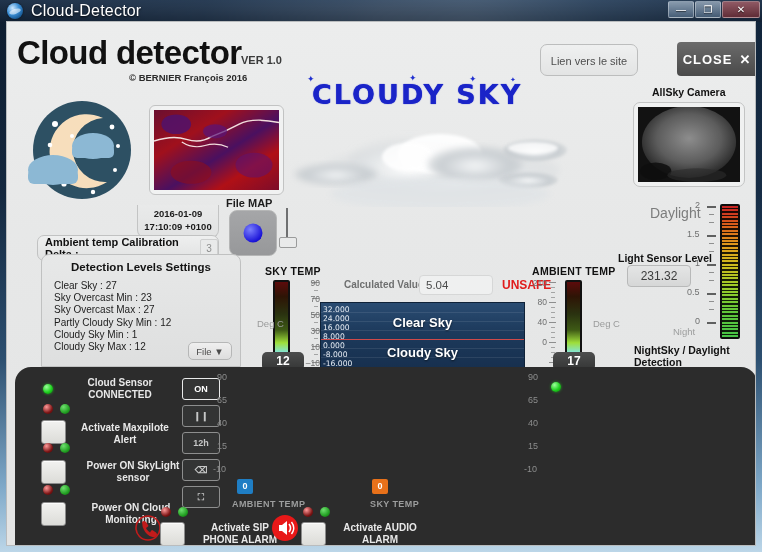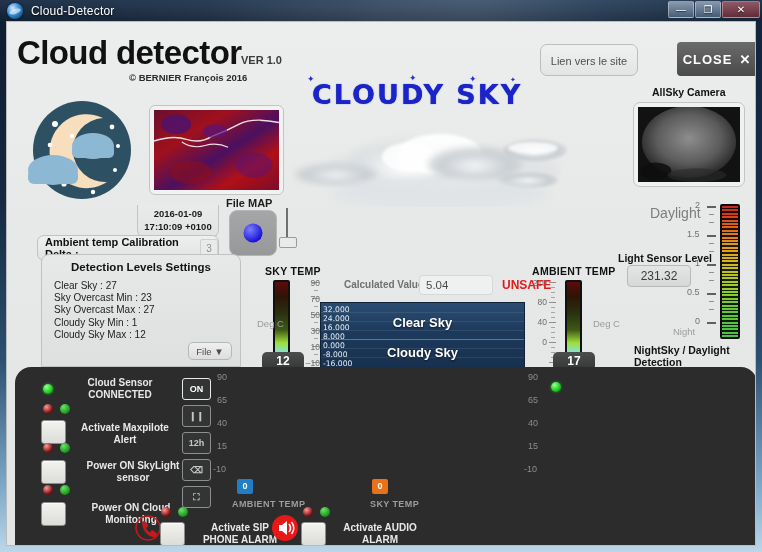--- a/index.html
+++ b/index.html
@@ -32,21 +32,21 @@
     width:16px;height:16px;margin-left:7px;border-radius:50%;
     background:radial-gradient(circle at 35% 32%, #cfe9ff 0%, #3b8fd6 42%, #15558f 78%, #0c3765 100%);
     box-shadow:0 0 2px rgba(0,0,0,.6);
     position:relative;
   }
   #titlebar .tb-icon:before{
     content:""; position:absolute; left:2px; top:6px; width:12px; height:5px;
     border-radius:50%; background:rgba(255,255,255,.55); transform:rotate(-18deg);
   }
   #titlebar .tb-title{
-    margin-left:8px; font-size:12px; color:#fff; letter-spacing:.2px;
+    margin-left:8px; font-size:16px; color:#fff; letter-spacing:.2px;
     text-shadow:0 1px 2px rgba(0,0,0,.8);
   }
   #wincontrols{
     position:absolute; right:2px; top:1px; display:flex; gap:1px;
   }
   .wc {
     width:26px;height:17px;
     background:linear-gradient(180deg,rgba(215,230,245,.55),rgba(120,150,180,.45));
     border:1px solid rgba(255,255,255,.35);
     border-radius:2px;
@@ -248,21 +248,21 @@
   .led.green{ background:radial-gradient(circle at 35% 30%, #9cff9c, #1fd11f 55%, #0a7a0a); box-shadow:0 0 3px rgba(40,255,40,.55); }
   .led.greenoff{ background:radial-gradient(circle at 35% 30%, #6fe06f, #23a023 60%, #0c5a0c); }
   .led.red{ background:radial-gradient(circle at 35% 30%, #ff9a9a, #7c1414 62%, #3d0707); }
   .sqbtn{
     position:absolute; width:25px; height:24px; border-radius:3px;
     background:linear-gradient(180deg,#f2f2f0,#dcdcd8);
     border:1px solid #8c8c8c;
     box-shadow:inset 0 1px 0 rgba(255,255,255,.8);
   }
   .chbtn{
-    position:absolute; width:29px; height:22px; border-radius:3px;
+    position:absolute; width:38px; height:22px; border-radius:3px;
     border:1px solid #8d8e8e; background:#333434; color:#c6c7c7;
     font-size:9px; font-weight:bold; text-align:center; line-height:20px;
   }
   .chbtn.on{ border-color:#e9eaea; color:#fff; }
   .cax{ position:absolute; font-size:9px; color:#8c8d8d; }
   .legend-chip{
     position:absolute; width:16px; height:15px; border-radius:2px;
     color:#fff; font-size:9px; font-weight:bold; text-align:center; line-height:15px;
   }
   .legend-txt{ position:absolute; font-size:9px; font-weight:bold; color:#9c9d9d; letter-spacing:.4px; }
@@ -360,20 +360,21 @@
     <span id="calibLabel">Ambient temp Calibration Delta :</span>
     <span id="calibValue">3</span>
   </div>
 
   <div id="detPanel">
     <div id="detTitle">Detection Levels Settings</div>
     <div id="detList">
       <div>Clear Sky : 27</div>
       <div>Sky Overcast Min : 23</div>
       <div>Sky Overcast Max : 27</div>
+      <div>Partly Cloudy Sky Min : 12</div>
       <div>Cloudy Sky Min : 1</div>
       <div>Cloudy Sky Max : 12</div>
     </div>
     <div id="fileBtn">File ▼</div>
   </div>
 
   <svg id="cloudPhoto" viewBox="0 0 300 105">
     <defs>
       <radialGradient id="cl1" cx="50%" cy="60%" r="60%">
         <stop offset="0%" stop-color="#ffffff"></stop>

